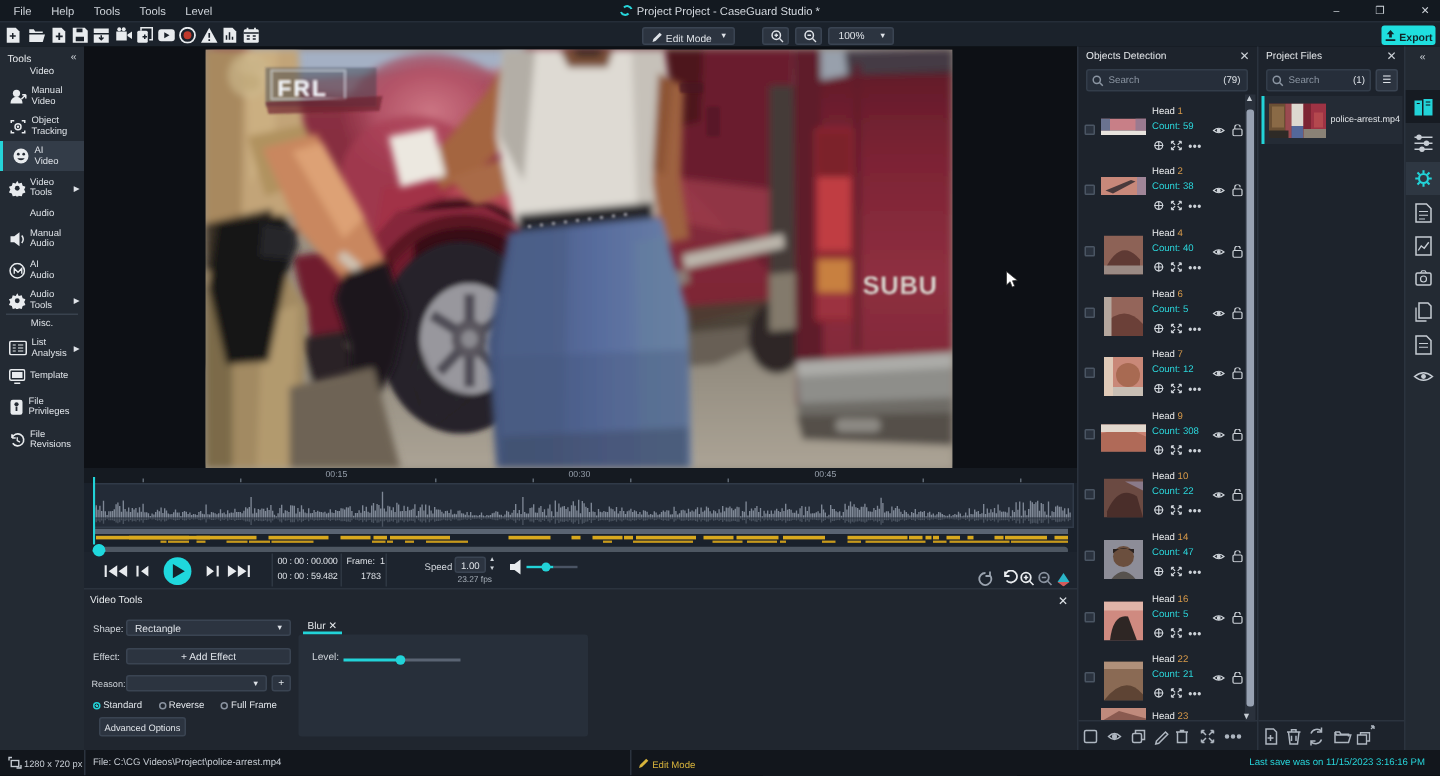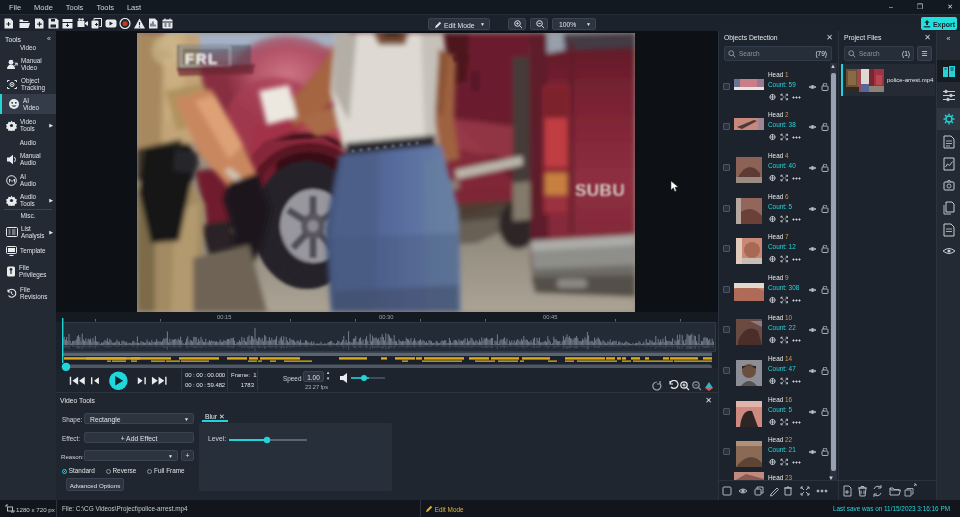--- a/index.html
+++ b/index.html
@@ -29,25 +29,28 @@
 .px{position:absolute;right:5px;top:2px;color:#cfd4da;font-size:8px}
 .search{position:absolute;left:5px;top:15px;height:15px;background:#262e3a;border:1px solid #333d4a;border-radius:2px;color:#8b95a2;font-size:6.5px;display:flex;align-items:center}
 .dd{background:#2c3440;border:1px solid #3a4452;border-radius:2px;color:#dfe3e8;position:absolute;font-size:6.8px}
 .btn-cy{background:#1fdfdf;color:#10262a;border-radius:2px;font-weight:bold}
 svg{display:block}
 </style></head><body>
 
 <div class="abs titlebar">
   <div class="menu">
       <span>File</span>
-      <span>Mode</span>
+      <span>Help</span>
       <span>Tools</span>
       <span>Tools</span>
-      <span>Last</span>
-    </div>
+      <span>Level</span>
+    </div>
+  <div class="wtitle"><svg width="9" height="8" viewBox="0 0 9 8" style="display:inline;vertical-align:-1px">
+        <path d="M1 5a3 3 0 0 0 5 1M8 3a3 3 0 0 0-5-1" stroke="#27d5da" stroke-width="1.4" fill="none"></path>
+      </svg> Project Project - CaseGuard Studio *</div>
   <div class="abs" style="right:7px;top:3px;font-size:7px;color:#cfd4da"><span style="margin-right:24px">–</span><span style="margin-right:24px">❐</span><span>✕</span></div>
 </div>
 
 <div class="abs toolbar">
   <div id="tbicons" style="position:absolute;left:3px;top:3px">
       <svg width="175" height="11" viewBox="0 0 175 11" fill="#e8ebee">
 <g>
           <path d="M1.5 0.5h6l2.5 2.5v7.5h-8.5z" fill="#e8ebee"></path>
           <path d="M3.5 6h4M5.5 4v4" stroke="#1b222b" stroke-width="1"></path>
         </g>

